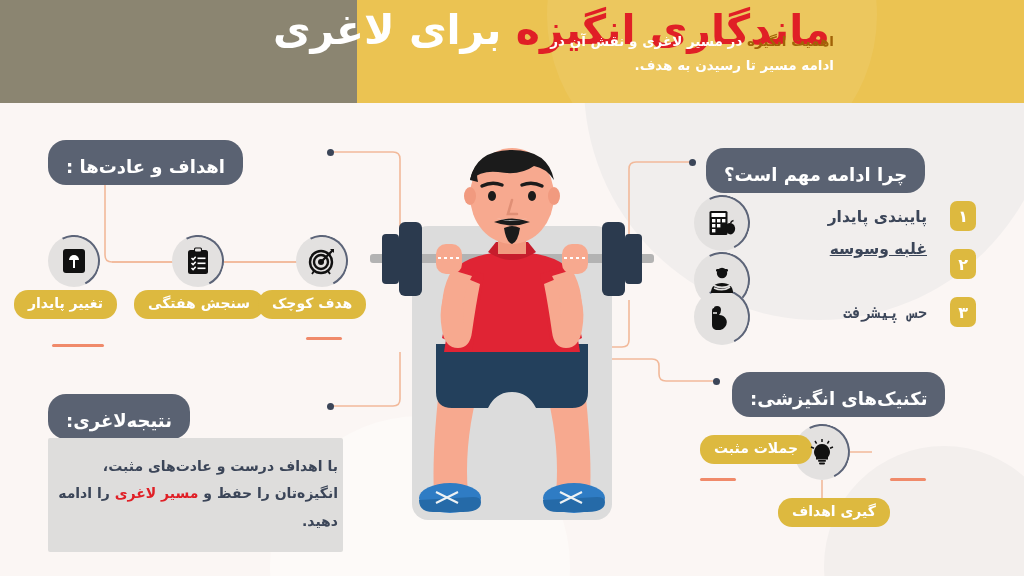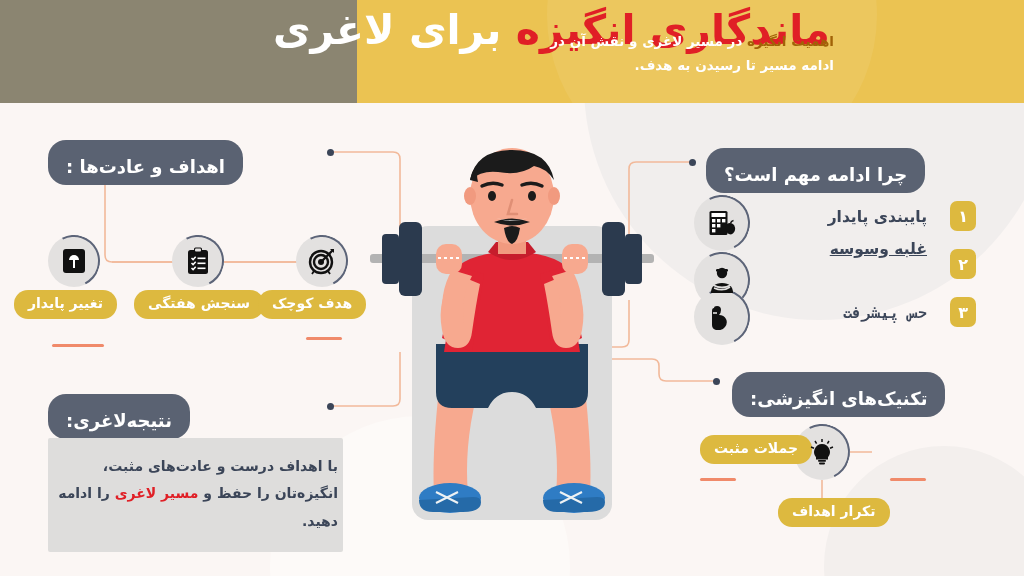--- a/index.html
+++ b/index.html
@@ -246,21 +246,21 @@
     <div class="arc"></div>
     <svg width="26" height="28" viewBox="0 0 26 28">
       <path d="M13 6 a8 8 0 0 1 6 13.2 l0 2.3 l-12 0 l0 -2.3 a8 8 0 0 1 6 -13.2z" fill="#111"></path>
       <rect x="9" y="22" width="8" height="1.8" rx="0.8" fill="#111"></rect>
       <rect x="10" y="24.6" width="6" height="1.8" rx="0.8" fill="#111"></rect>
       <path d="M13 1 l0 3 M6 3 l1.6 2.6 M20 3 l-1.6 2.6 M2 9 l3 1.2 M24 9 l-3 1.2" stroke="#111" stroke-width="1.5"></path>
     </svg>
   </div>
 
   <div class="ypill" style="left:700px;top:413px;margin-top:22px;">جملات مثبت</div>
-  <div class="ypill" style="left:778px;top:498px;">تکرار اهداف</div>
+  <div class="ypill" style="left:778px;top:498px;">گیری اهداف</div>
 
   <div class="pill-head" style="left:48px;top:394px;">نتیجه‌لاغری:</div>
 
   <div class="concl-box"><span>با اهداف درست و عادت‌های مثبت، انگیزه‌تان را حفظ و </span><span class="accent">مسیر لاغری</span><span> را ادامه دهید.</span></div>
 
   <div class="illus">
     <svg width="284" height="380" viewBox="0 0 284 380">
 
       <rect x="42" y="78" width="200" height="294" rx="16" fill="#dcdcdc"></rect>
 

